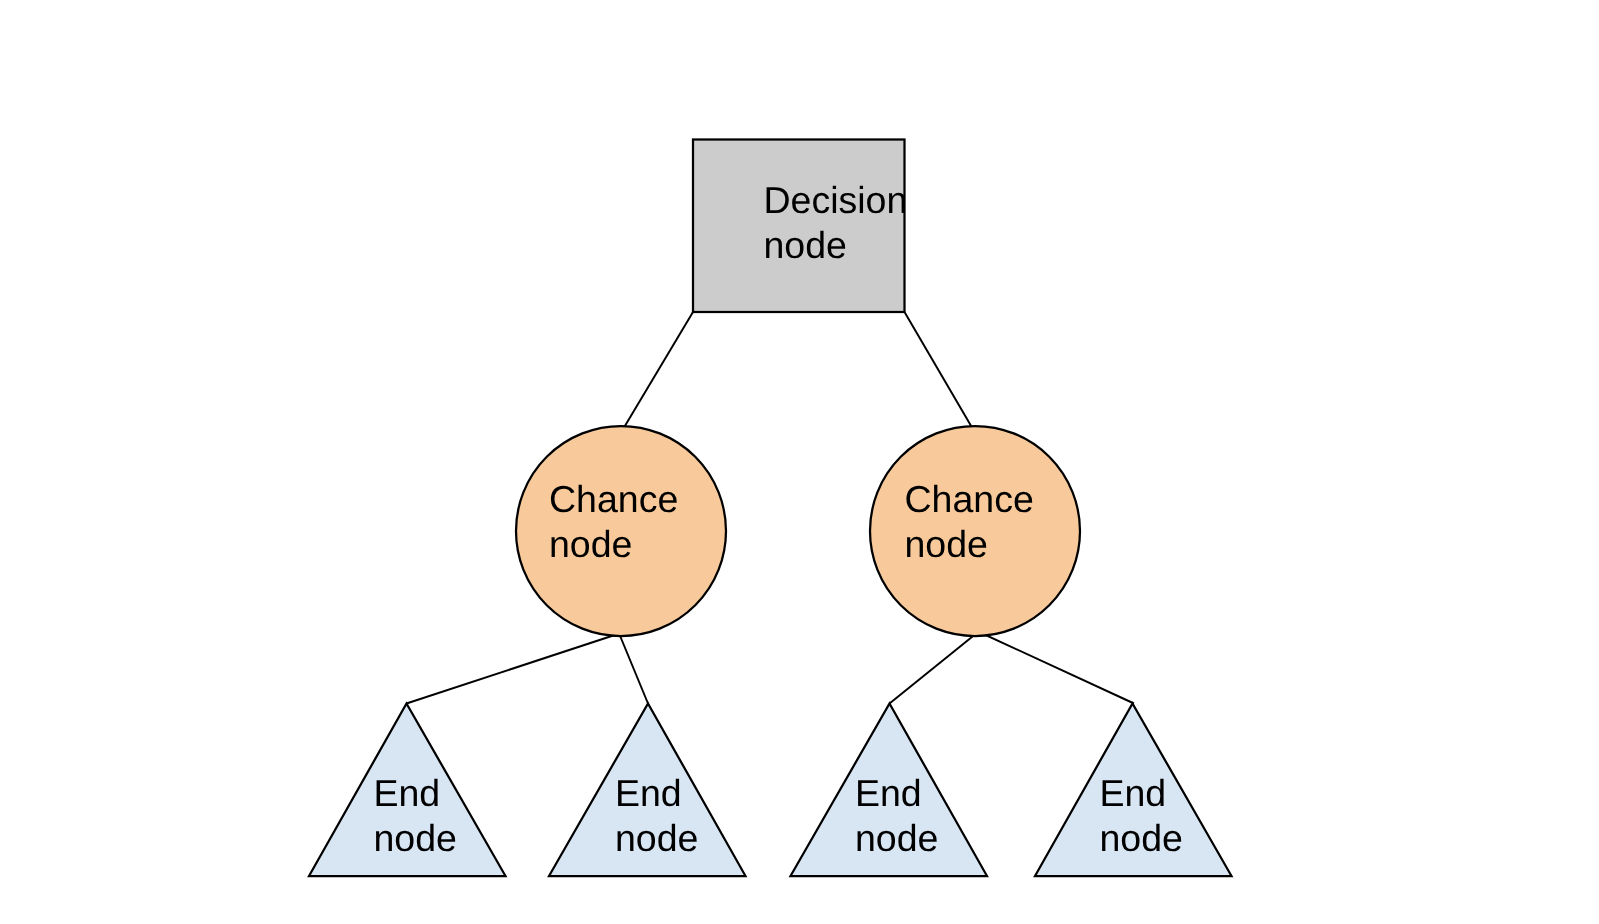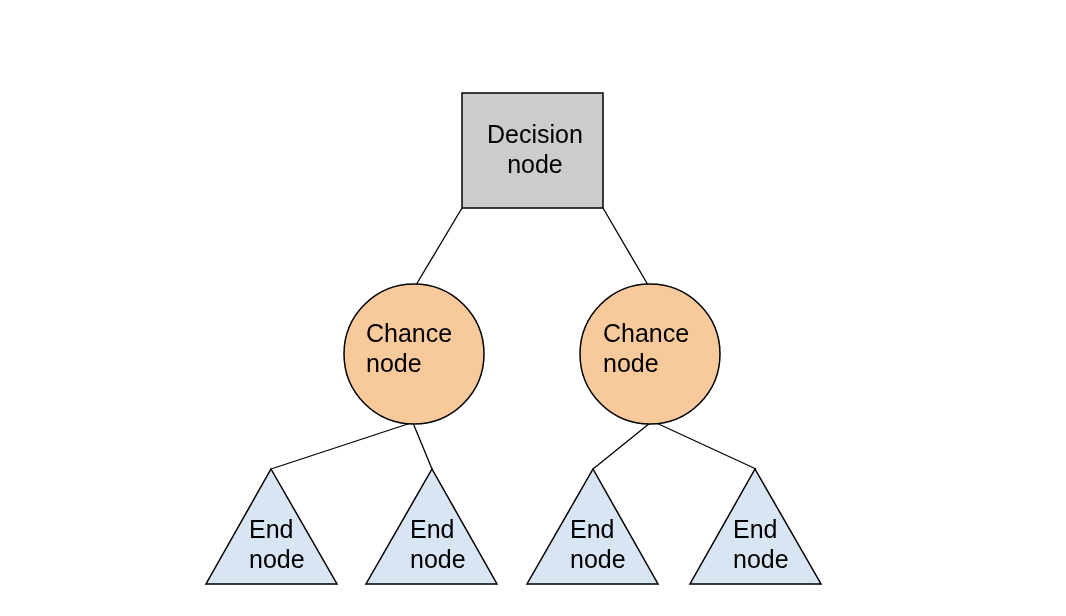--- a/index.html
+++ b/index.html
@@ -58,21 +58,21 @@
 
     <circle class="shape" cx="414" cy="354" r="70" fill="#f8ca9b"></circle>
     <circle class="shape" cx="650" cy="354" r="70" fill="#f8ca9b"></circle>
 
     <polygon class="shape" points="271,469 337,584 206,584" fill="#d8e5f2"></polygon>
     <polygon class="shape" points="432,469 497,584 366,584" fill="#d8e5f2"></polygon>
     <polygon class="shape" points="593,469 658,584 527,584" fill="#d8e5f2"></polygon>
     <polygon class="shape" points="755,469 821,584 690,584" fill="#d8e5f2"></polygon>
   </svg>
 
-  <div class="label" style="left:487px; top:119px;text-align:center;">Decision
+  <div class="label" style="left:509px; top:119px;">Decision
 node</div>
 
   <div class="label" style="left:366px; top:318px;">Chance
 node</div>
 
   <div class="label" style="left:603px; top:318px;">Chance
 node</div>
 
   <div class="label" style="left:249px; top:514px;">End
 node</div>

